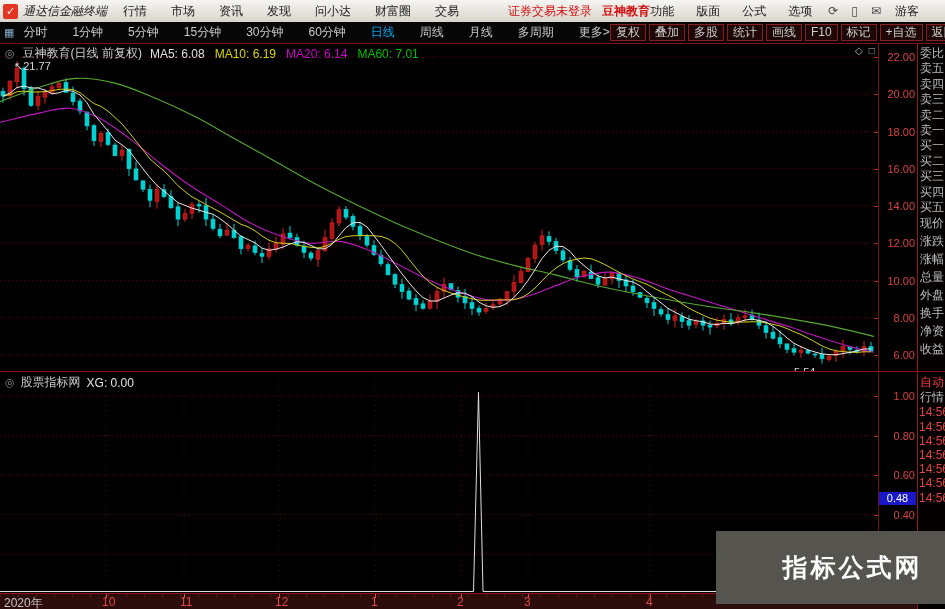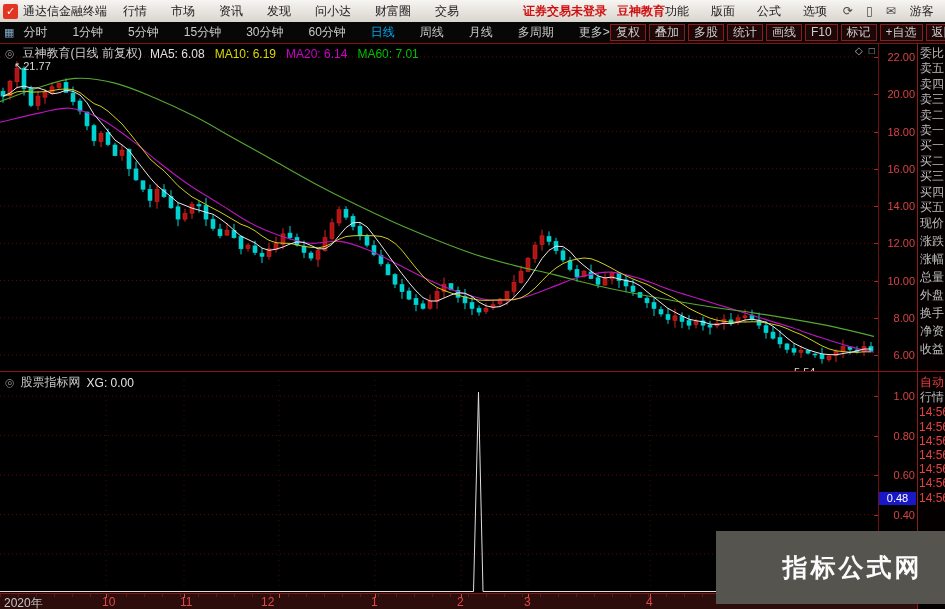--- a/index.html
+++ b/index.html
@@ -4,24 +4,24 @@
 <style>
   html,body{margin:0;padding:0;background:#000;}
   #app{position:relative;width:945px;height:609px;background:#000;overflow:hidden;
        font-family:"Liberation Sans","DejaVu Sans",sans-serif;}
   
   .menubar{position:absolute;left:0;top:0;width:945px;height:22px;
      background:linear-gradient(#f7f5f2,#d9d5ce);display:flex;align-items:center;
      font-size:12px;color:#1c1c1c;}
   .logo{width:15px;height:15px;background:#e23522;color:#fff;border-radius:2px;
      margin:0 5px 0 3px;font-size:11px;line-height:15px;text-align:center;font-weight:bold;flex:0 0 auto;}
-  .apptitle{margin-right:16px;white-space:nowrap;}
+  .apptitle{margin-right:16px;white-space:nowrap;font-style:italic;}
   .mainmenu{display:flex;gap:24px;}
   .menu-item{cursor:default;white-space:nowrap;}
-  .login-warning{color:#d01010;margin-left:64px;white-space:nowrap;font-weight:bold;}
+  .login-warning{color:#d01010;margin-left:49px;white-space:nowrap;}
   .stock-shortcut{color:#d01010;font-weight:bold;margin-left:10px;white-space:nowrap;}
   .rightmenu{display:flex;gap:22px;margin-left:auto;}
   .tray{display:flex;gap:13px;margin-left:16px;color:#4a4a4a;font-size:12px;}
   .user{margin-left:14px;margin-right:26px;white-space:nowrap;}
   
   .toolbar{position:absolute;left:0;top:22px;width:945px;height:21px;background:#070707;
      border-bottom:1px solid #801212;display:flex;align-items:center;font-size:12px;color:#c9c9c9;}
   .tb-icon{margin:0 9px 0 4px;color:#7fa7c7;font-size:11px;}
   .timeframes{display:flex;gap:25px;}
   .tf{white-space:nowrap;}
@@ -479,21 +479,21 @@
       <div class="ptickmark" style="top: 182px;"></div>
     </div>
   <div class="badge">0.48</div>
 
   <div class="xaxis">
     <span class="year">2020年</span>
   <span class="month" style="left: 102px;">10</span>
       <span class="mtick" style="left: 106px;"></span>
       <span class="month" style="left: 180px;">11</span>
       <span class="mtick" style="left: 184px;"></span>
-      <span class="month" style="left: 261px;">12</span>
+      <span class="month" style="left: 275px;">12</span>
       <span class="mtick" style="left: 279px;"></span>
       <span class="month" style="left: 371px;">1</span>
       <span class="mtick" style="left: 375px;"></span>
       <span class="month" style="left: 457px;">2</span>
       <span class="mtick" style="left: 461px;"></span>
       <span class="month" style="left: 524px;">3</span>
       <span class="mtick" style="left: 528px;"></span>
       <span class="month" style="left: 646px;">4</span>
       <span class="mtick" style="left: 650px;"></span>
     </div>

